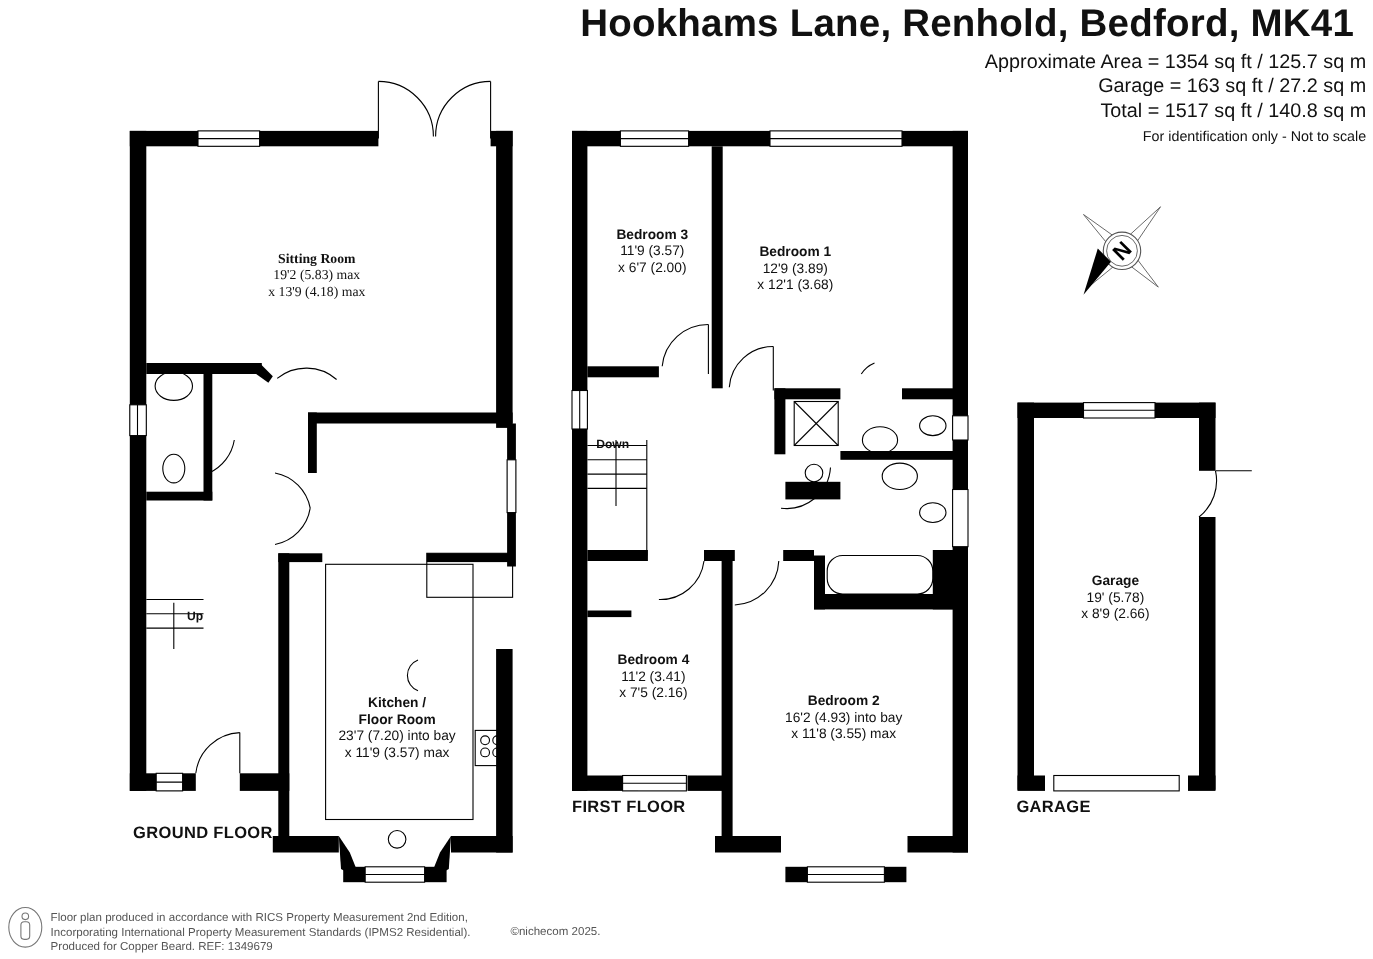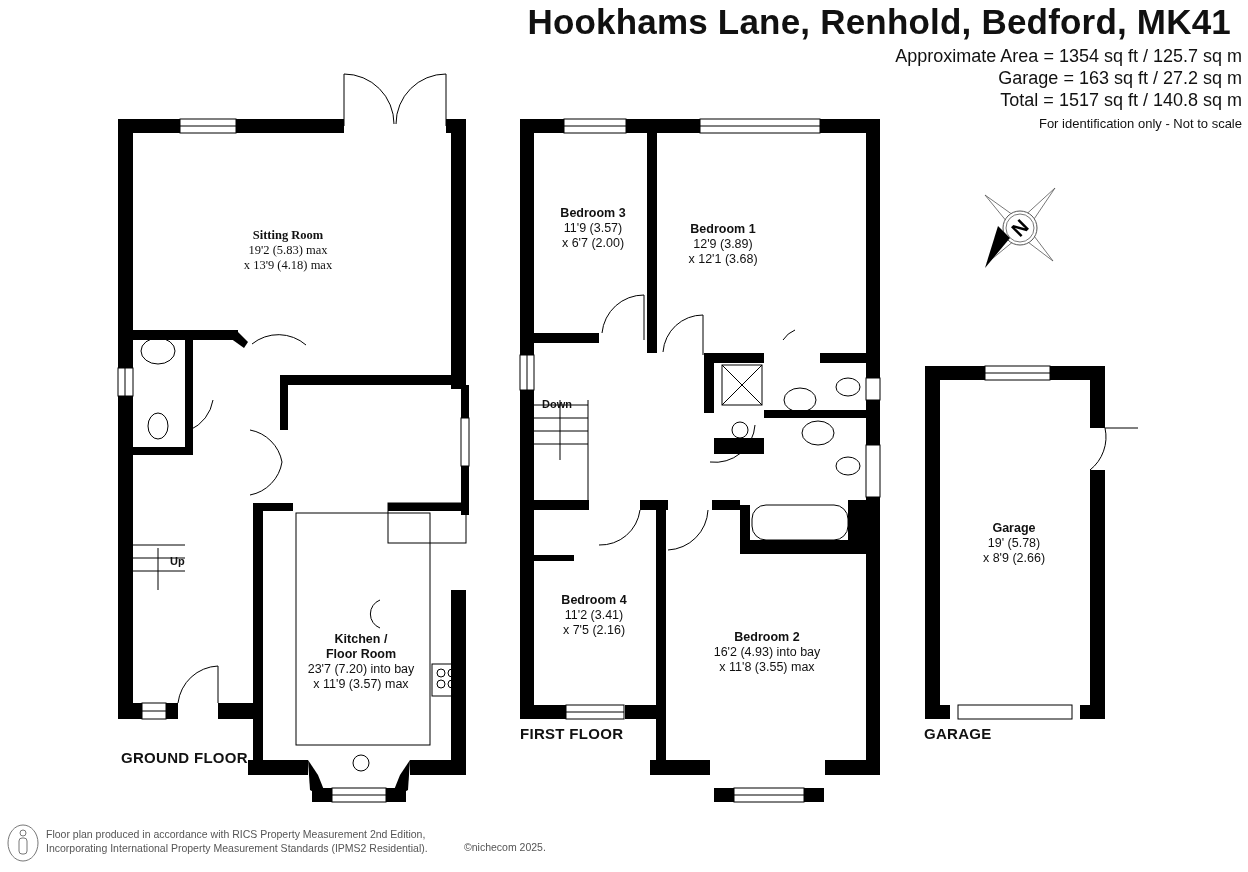--- a/index.html
+++ b/index.html
@@ -235,14 +235,15 @@
 <div class="floor-label" style="left:924px;top:725px;">GARAGE</div>
 
 <svg class="info-icon" width="34" height="40" viewBox="0 0 34 40">
   <ellipse cx="17" cy="20" rx="15" ry="18" fill="none" stroke="#777" stroke-width="1"></ellipse>
   <circle cx="17" cy="10" r="3" fill="none" stroke="#777"></circle>
   <rect x="13" y="15" width="8" height="16" rx="3" fill="none" stroke="#777"></rect>
 </svg>
 <div class="footer">
   <div>Floor plan produced in accordance with RICS Property Measurement 2nd Edition,</div>
   <div>Incorporating International Property Measurement Standards (IPMS2 Residential).</div>
+  <div>Produced for Copper Beard.   REF:  1349679</div>
   <div class="copy">©nichecom 2025.</div>
 </div>
 
 </body></html>

